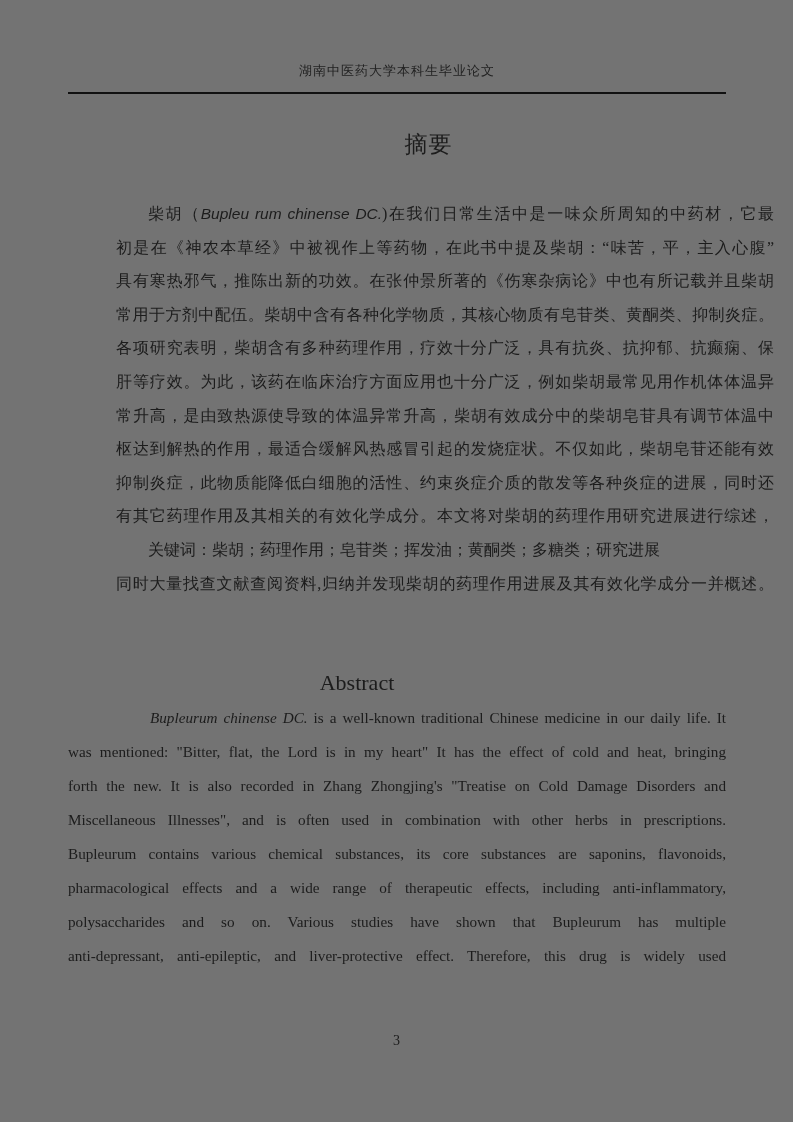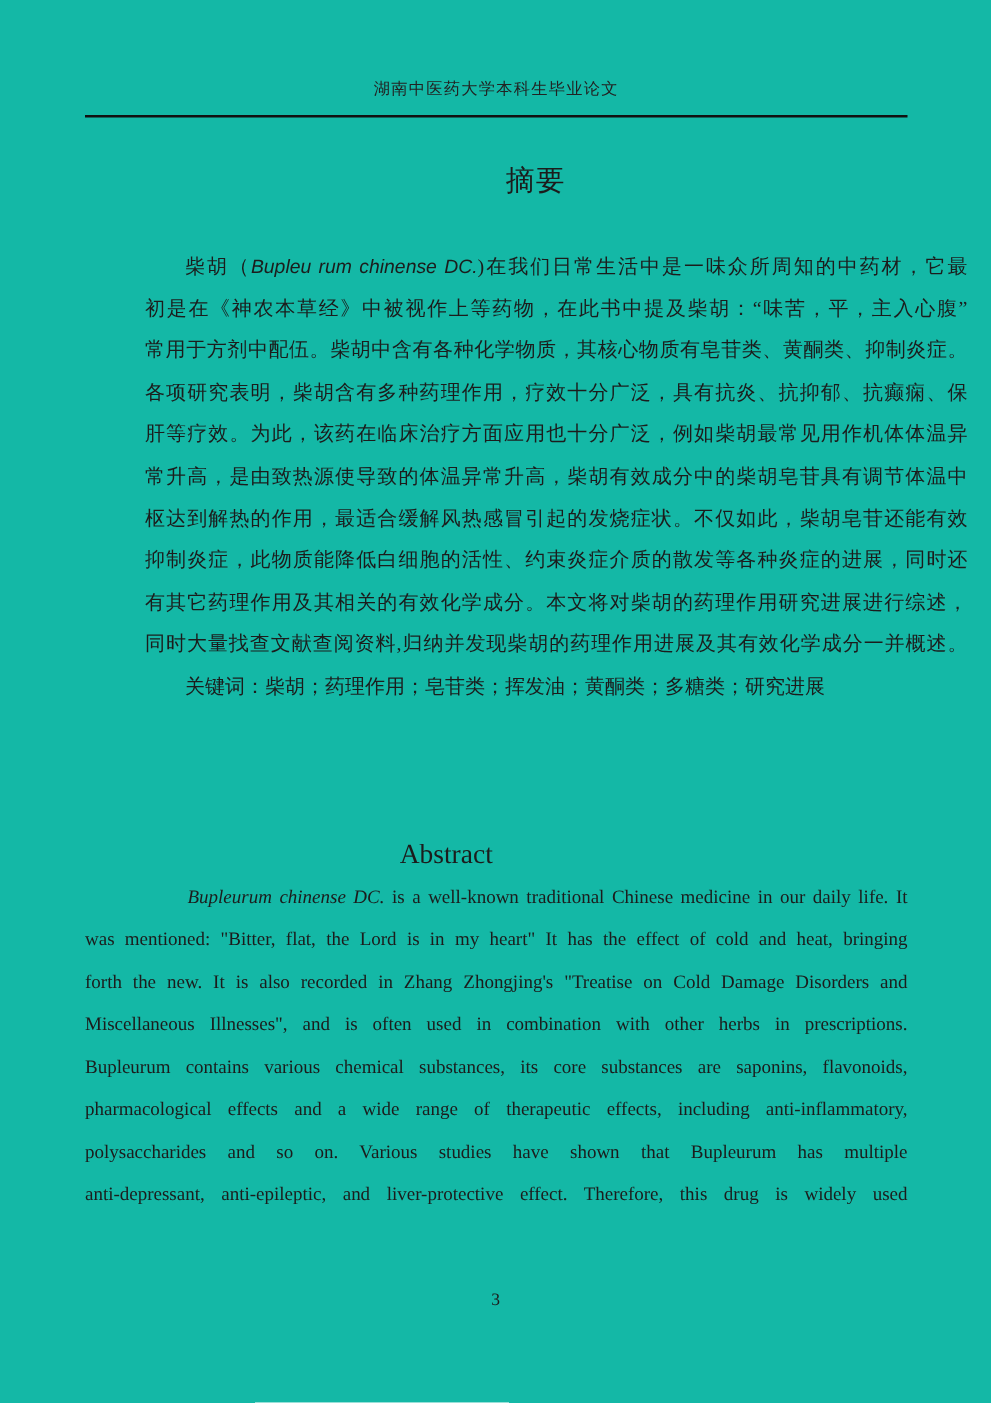--- a/index.html
+++ b/index.html
@@ -1,21 +1,21 @@
 <!DOCTYPE html>
 <html><head>
 <meta charset="utf-8">
 <style>
   html, body { margin: 0; padding: 0; background: #ffffff; }
   .page {
     position: relative;
     width: 793px;
     height: 1122px;
     margin: 0 auto;
-    background: #14b8a6;
+    background: #737373;
     color: #1c1c1c;
     font-family: "Liberation Serif", "DejaVu Serif", serif;
     overflow: hidden;
   }
   .header {
     position: absolute;
     top: 62px; left: 68px; width: 658px;
     text-align: center;
     font-size: 13px;
     letter-spacing: 1px;
@@ -91,29 +91,30 @@
 <div class="page">
 
   <div class="header">湖南中医药大学本科生毕业论文</div>
   <div class="header-rule"></div>
 
   <div class="cn-title">摘要</div>
 
   <div class="cn-body">
     <div class="cn-line cn-line-first"><span>柴胡（</span><span class="latin-italic">Bupleu rum chinense DC.</span><span>)在我们日常生活中是一味众所周知的中药材，它最</span></div>
     <div class="cn-line">初是在《神农本草经》中被视作上等药物，在此书中提及柴胡：“味苦，平，主入心腹”</div>
+    <div class="cn-line">具有寒热邪气，推陈出新的功效。在张仲景所著的《伤寒杂病论》中也有所记载并且柴胡</div>
     <div class="cn-line">常用于方剂中配伍。柴胡中含有各种化学物质，其核心物质有皂苷类、黄酮类、抑制炎症。</div>
     <div class="cn-line">各项研究表明，柴胡含有多种药理作用，疗效十分广泛，具有抗炎、抗抑郁、抗癫痫、保</div>
     <div class="cn-line">肝等疗效。为此，该药在临床治疗方面应用也十分广泛，例如柴胡最常见用作机体体温异</div>
     <div class="cn-line">常升高，是由致热源使导致的体温异常升高，柴胡有效成分中的柴胡皂苷具有调节体温中</div>
     <div class="cn-line">枢达到解热的作用，最适合缓解风热感冒引起的发烧症状。不仅如此，柴胡皂苷还能有效</div>
     <div class="cn-line">抑制炎症，此物质能降低白细胞的活性、约束炎症介质的散发等各种炎症的进展，同时还</div>
     <div class="cn-line">有其它药理作用及其相关的有效化学成分。本文将对柴胡的药理作用研究进展进行综述，</div>
+    <div class="cn-line keywords">关键词：柴胡；药理作用；皂苷类；挥发油；黄酮类；多糖类；研究进展</div>
     <div class="cn-line">同时大量找查文献查阅资料,归纳并发现柴胡的药理作用进展及其有效化学成分一并概述。</div>
-    <div class="cn-line keywords">关键词：柴胡；药理作用；皂苷类；挥发油；黄酮类；多糖类；研究进展</div>
   </div>
 
   <div class="en-title">Abstract</div>
 
   <div class="en-body">
     <div class="en-line en-line-first"><span class="en-italic">Bupleurum chinense DC.</span><span> is a well-known traditional Chinese medicine in our daily life. It</span></div>
     <div class="en-line">was mentioned: "Bitter, flat, the Lord is in my heart" It has the effect of cold and heat, bringing</div>
     <div class="en-line">forth the new. It is also recorded in Zhang Zhongjing's "Treatise on Cold Damage Disorders and</div>
     <div class="en-line">Miscellaneous Illnesses", and is often used in combination with other herbs in prescriptions.</div>
     <div class="en-line">Bupleurum contains various chemical substances, its core substances are saponins, flavonoids,</div>

